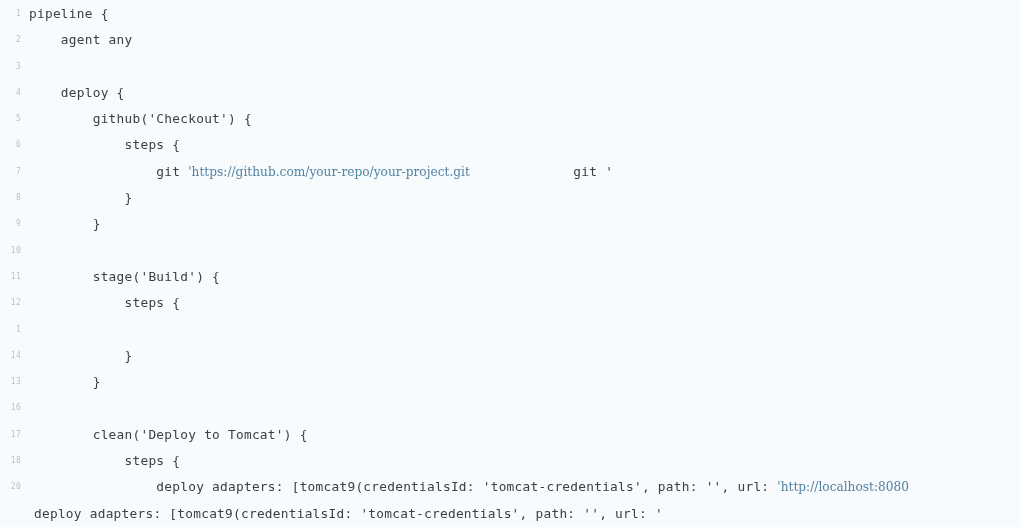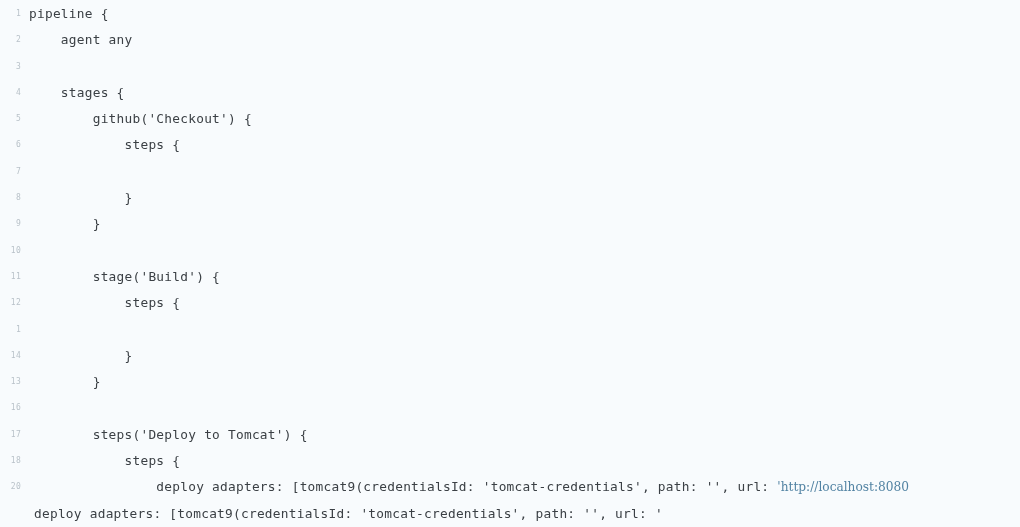--- a/index.html
+++ b/index.html
@@ -75,32 +75,32 @@
   }
 </style>
 </head>
 <body>
 
 <div id="editor">
   <div class="code-area" id="code-area">
       <div class="code-line"><span class="gutter">1</span><span class="code-text"><span class="tok-plain">pipeline {</span></span></div>
       <div class="code-line"><span class="gutter">2</span><span class="code-text"><span class="tok-plain">    agent any</span></span></div>
       <div class="code-line"><span class="gutter">3</span><span class="code-text"><span class="tok-plain"></span></span></div>
-      <div class="code-line"><span class="gutter">4</span><span class="code-text"><span class="tok-plain">    stages {</span></span></div>
+      <div class="code-line"><span class="gutter">4</span><span class="code-text"><span class="tok-plain">    deploy {</span></span></div>
       <div class="code-line"><span class="gutter">5</span><span class="code-text"><span class="tok-plain">        github('Checkout') {</span></span></div>
       <div class="code-line"><span class="gutter">6</span><span class="code-text"><span class="tok-plain">            steps {</span></span></div>
-      <div class="code-line"><span class="gutter">7</span></div>
+      <div class="code-line"><span class="gutter">7</span><span class="code-text"><span class="tok-plain">                git </span><span class="tok-link">'https://github.com/your-repo/your-project.git</span><span class="tok-plain">             git '</span></span></div>
       <div class="code-line"><span class="gutter">8</span><span class="code-text"><span class="tok-plain">            }</span></span></div>
       <div class="code-line"><span class="gutter">9</span><span class="code-text"><span class="tok-plain">        }</span></span></div>
       <div class="code-line"><span class="gutter">10</span><span class="code-text"><span class="tok-plain"></span></span></div>
       <div class="code-line"><span class="gutter">11</span><span class="code-text"><span class="tok-plain">        stage('Build') {</span></span></div>
       <div class="code-line"><span class="gutter">12</span><span class="code-text"><span class="tok-plain">            steps {</span></span></div>
       <div class="code-line"><span class="gutter">1</span></div>
       <div class="code-line"><span class="gutter">14</span><span class="code-text"><span class="tok-plain">            }</span></span></div>
       <div class="code-line"><span class="gutter">13</span><span class="code-text"><span class="tok-plain">        }</span></span></div>
       <div class="code-line"><span class="gutter">16</span><span class="code-text"><span class="tok-plain"></span></span></div>
-      <div class="code-line"><span class="gutter">17</span><span class="code-text"><span class="tok-plain">        steps('Deploy to Tomcat') {</span></span></div>
+      <div class="code-line"><span class="gutter">17</span><span class="code-text"><span class="tok-plain">        clean('Deploy to Tomcat') {</span></span></div>
       <div class="code-line"><span class="gutter">18</span><span class="code-text"><span class="tok-plain">            steps {</span></span></div>
       <div class="code-line"><span class="gutter">20</span><span class="code-text"><span class="tok-plain">                deploy adapters: [tomcat9(credentialsId: 'tomcat-credentials', path: '', url: </span><span class="tok-link">'http://localhost:8080</span></span></div>
       <div class="code-line wrap-line"><span class="gutter"></span><span class="code-text"><span class="tok-plain">deploy adapters: [tomcat9(credentialsId: 'tomcat-credentials', path: '', url: '</span></span></div>
       <div class="code-line"><span class="gutter">20</span><span class="code-text"></span></div>
     </div>
 </div>
 
 </body></html>

